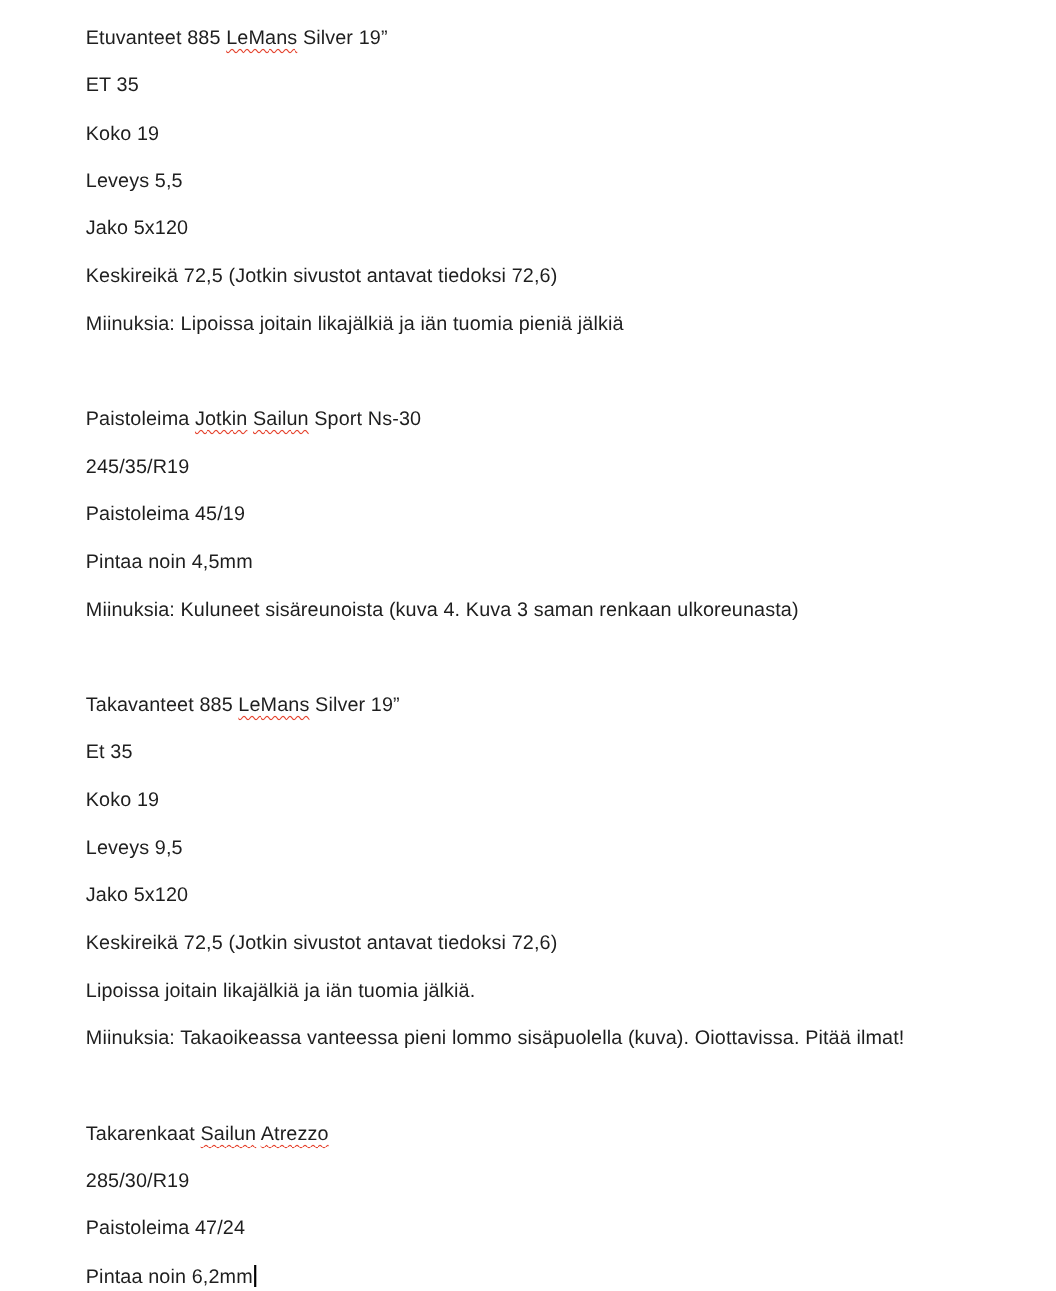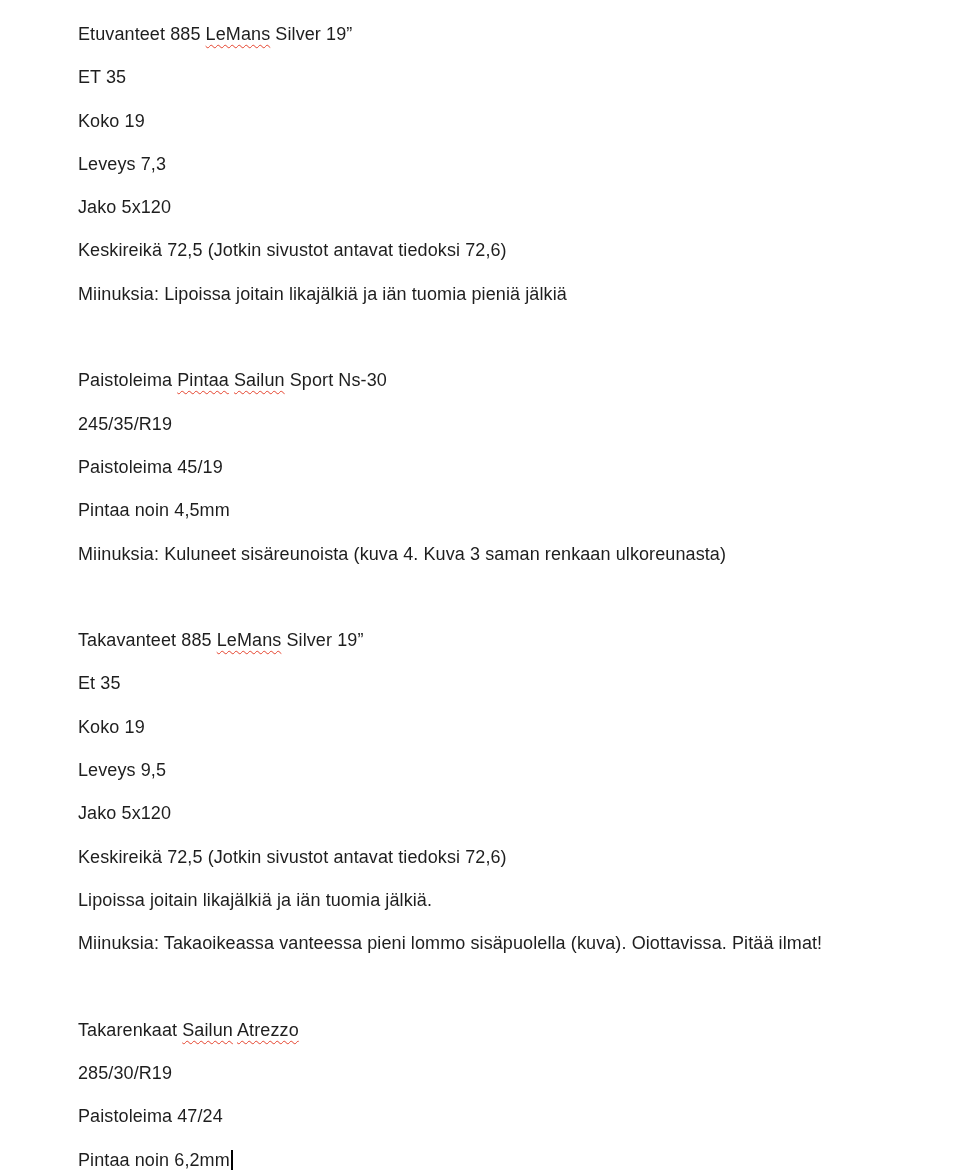--- a/index.html
+++ b/index.html
@@ -65,26 +65,26 @@
   }
 </style>
 </head>
 <body>
 
 <div class="page">
   <div class="doc-text">
       <div class="paragraph"><span>Etuvanteet 885 </span><span class="misspelled">LeMans</span><span> Silver 19”</span></div>
       <div class="paragraph"><span>ET 35</span></div>
       <div class="paragraph"><span>Koko 19</span></div>
-      <div class="paragraph"><span>Leveys 7,3</span></div>
+      <div class="paragraph"><span>Leveys 5,5</span></div>
       <div class="paragraph"><span>Jako 5x120</span></div>
       <div class="paragraph"><span>Keskireikä 72,5 (Jotkin sivustot antavat tiedoksi 72,6)</span></div>
       <div class="paragraph"><span>Miinuksia: Lipoissa joitain likajälkiä ja iän tuomia pieniä jälkiä</span></div>
       <div class="paragraph"></div>
-      <div class="paragraph"><span>Paistoleima </span><span class="misspelled">Pintaa</span><span> </span><span class="misspelled">Sailun</span><span> Sport Ns-30</span></div>
+      <div class="paragraph"><span>Paistoleima </span><span class="misspelled">Jotkin</span><span> </span><span class="misspelled">Sailun</span><span> Sport Ns-30</span></div>
       <div class="paragraph"><span>245/35/R19</span></div>
       <div class="paragraph"><span>Paistoleima 45/19</span></div>
       <div class="paragraph"><span>Pintaa noin 4,5mm</span></div>
       <div class="paragraph"><span>Miinuksia: Kuluneet sisäreunoista (kuva 4. Kuva 3 saman renkaan ulkoreunasta)</span></div>
       <div class="paragraph"></div>
       <div class="paragraph"><span>Takavanteet 885 </span><span class="misspelled">LeMans</span><span> Silver 19”</span></div>
       <div class="paragraph"><span>Et 35</span></div>
       <div class="paragraph"><span>Koko 19</span></div>
       <div class="paragraph"><span>Leveys 9,5</span></div>
       <div class="paragraph"><span>Jako 5x120</span></div>

